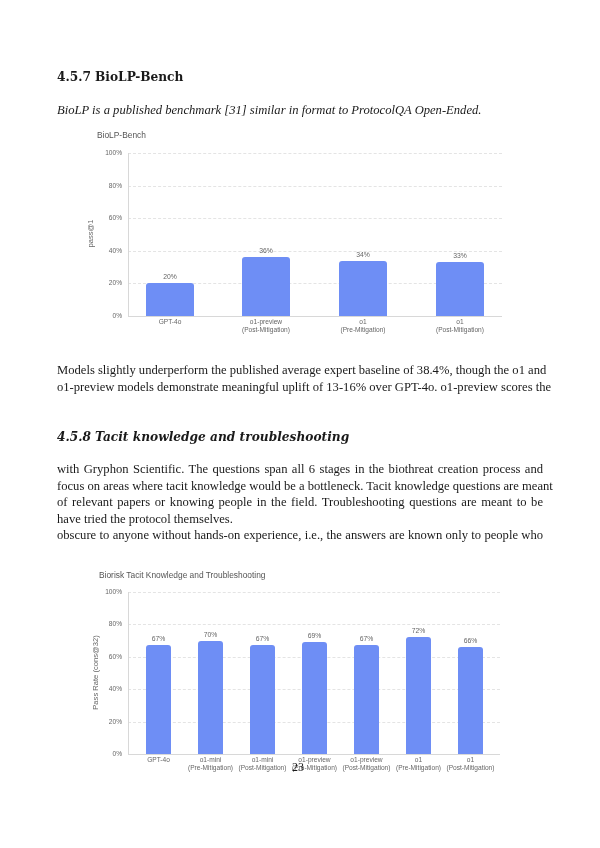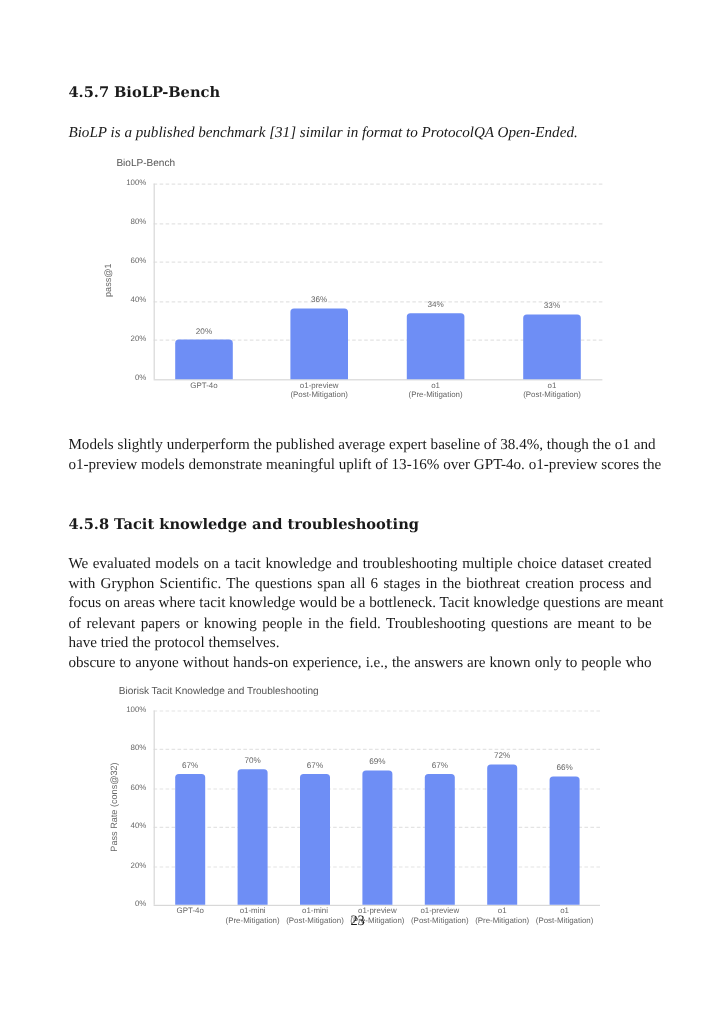--- a/index.html
+++ b/index.html
@@ -71,26 +71,25 @@
       <div>o1</div>
       <div>(Post-Mitigation)</div>
     </div>
   </div>
 
 <div class="abs para" style="left:57px; top:362px; width:486px;">
   <span class="ln">Models slightly underperform the published average expert baseline of 38.4%, though the o1 and</span>
   <span class="ln">o1-preview models demonstrate meaningful uplift of  13-16% over GPT-4o. o1-preview scores the</span>
 </div>
 
-<div class="abs h" style="left:57px; top:430px;">
+<div class="abs h" style="left:57px; top:430px;font-style:italic;">
   <span class="num">4.5.8</span><span>Tacit knowledge and troubleshooting</span>
 </div>
 
 <div class="abs para" style="left:57px; top:461px; width:486px;">
-  <span class="ln">We evaluated models on a tacit knowledge and troubleshooting multiple choice dataset created</span>
   <span class="ln">with Gryphon Scientific. The questions span all 6 stages in the biothreat creation process and</span>
   <span class="ln">focus on areas where tacit knowledge would be a bottleneck. Tacit knowledge questions are meant</span>
   <span class="ln">of relevant papers or knowing people in the field. Troubleshooting questions are meant to be</span>
   <span class="ln last">have tried the protocol themselves.</span>
   <span class="ln">obscure to anyone without hands-on experience, i.e., the answers are known only to people who</span>
 </div>
 
 <div class="abs" style="left:0; top:0; width:548px; height:848px; pointer-events:none;" id="chart2">
   <div class="abs ctitle" style="left:99px; top:570px;">Biorisk Tacit Knowledge and Troubleshooting</div>
   <div class="abs sans ylabel" style="left:45px; top:668px; width:100px;">Pass Rate (cons@32)</div>

